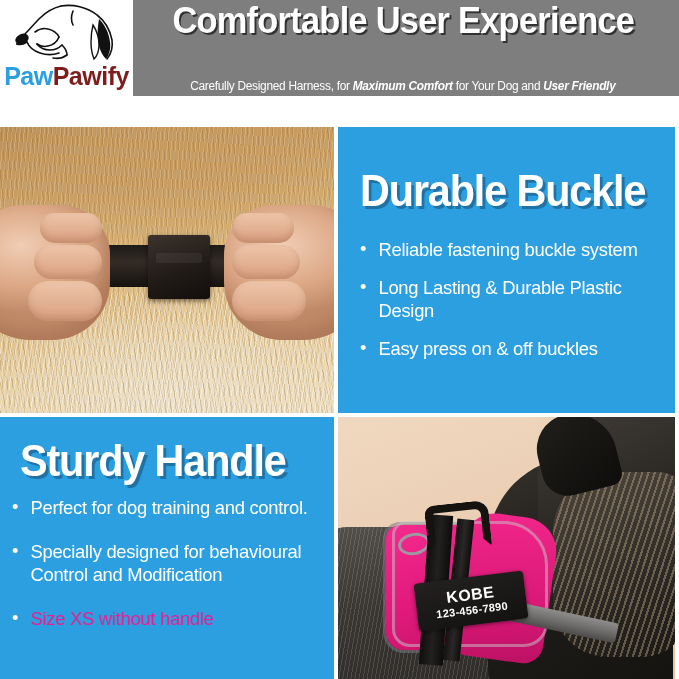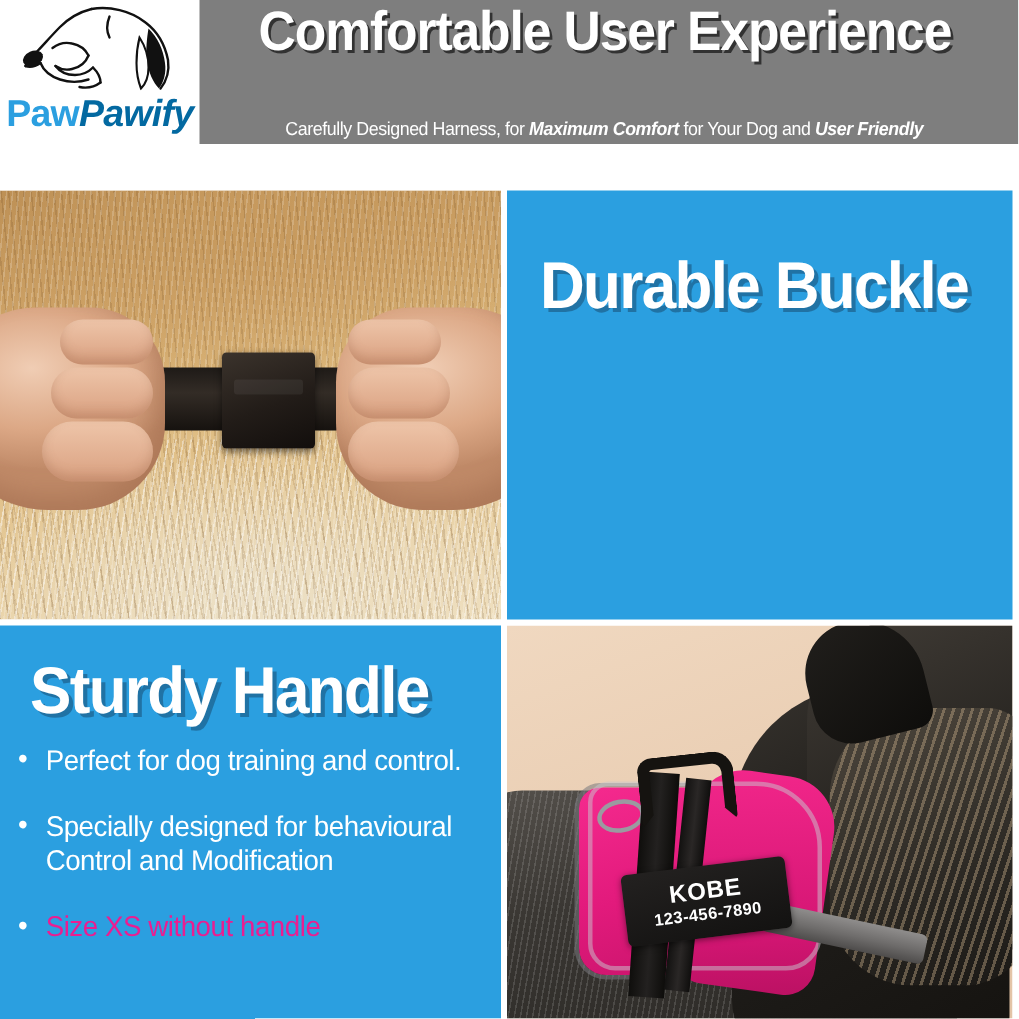--- a/index.html
+++ b/index.html
@@ -50,21 +50,21 @@
     left: 0;
     width: 133px;
     text-align: center;
     font-size: 25px;
     font-weight: bold;
     letter-spacing: -0.5px;
     line-height: 1;
     white-space: nowrap;
   }
   .logo-paw { color: #2b9fe0; }
-  .logo-pawify { color: #0369a1; font-style: italic; }
+  .logo-pawify { color: #7f1d1d; }
 
   .header-text {
     flex: 1 1 auto;
     display: flex;
     flex-direction: column;
     align-items: center;
     justify-content: center;
     padding-right: 6px;
     gap: 36px;
   }
@@ -471,20 +471,25 @@
         <div class="hand hand-right">
           <div class="finger f1"></div>
           <div class="finger f2"></div>
           <div class="finger f3"></div>
         </div>
       </div>
     </div>
 
     <div class="panel p-tr blue">
       <div class="panel-title">Durable Buckle</div>
+      <ul class="bullets">
+        <li class="bullet">Reliable fastening buckle system</li>
+        <li class="bullet">Long Lasting &amp; Durable Plastic Design</li>
+        <li class="bullet">Easy press on &amp; off buckles</li>
+      </ul>
     </div>
 
     <div class="panel p-bl blue">
       <div class="panel-title">Sturdy Handle</div>
       <ul class="bullets">
         <li class="bullet">Perfect for dog training and control.</li>
         <li class="bullet">Specially designed for behavioural Control and Modification</li>
         <li class="bullet pink">Size XS without handle</li>
       </ul>
     </div>

